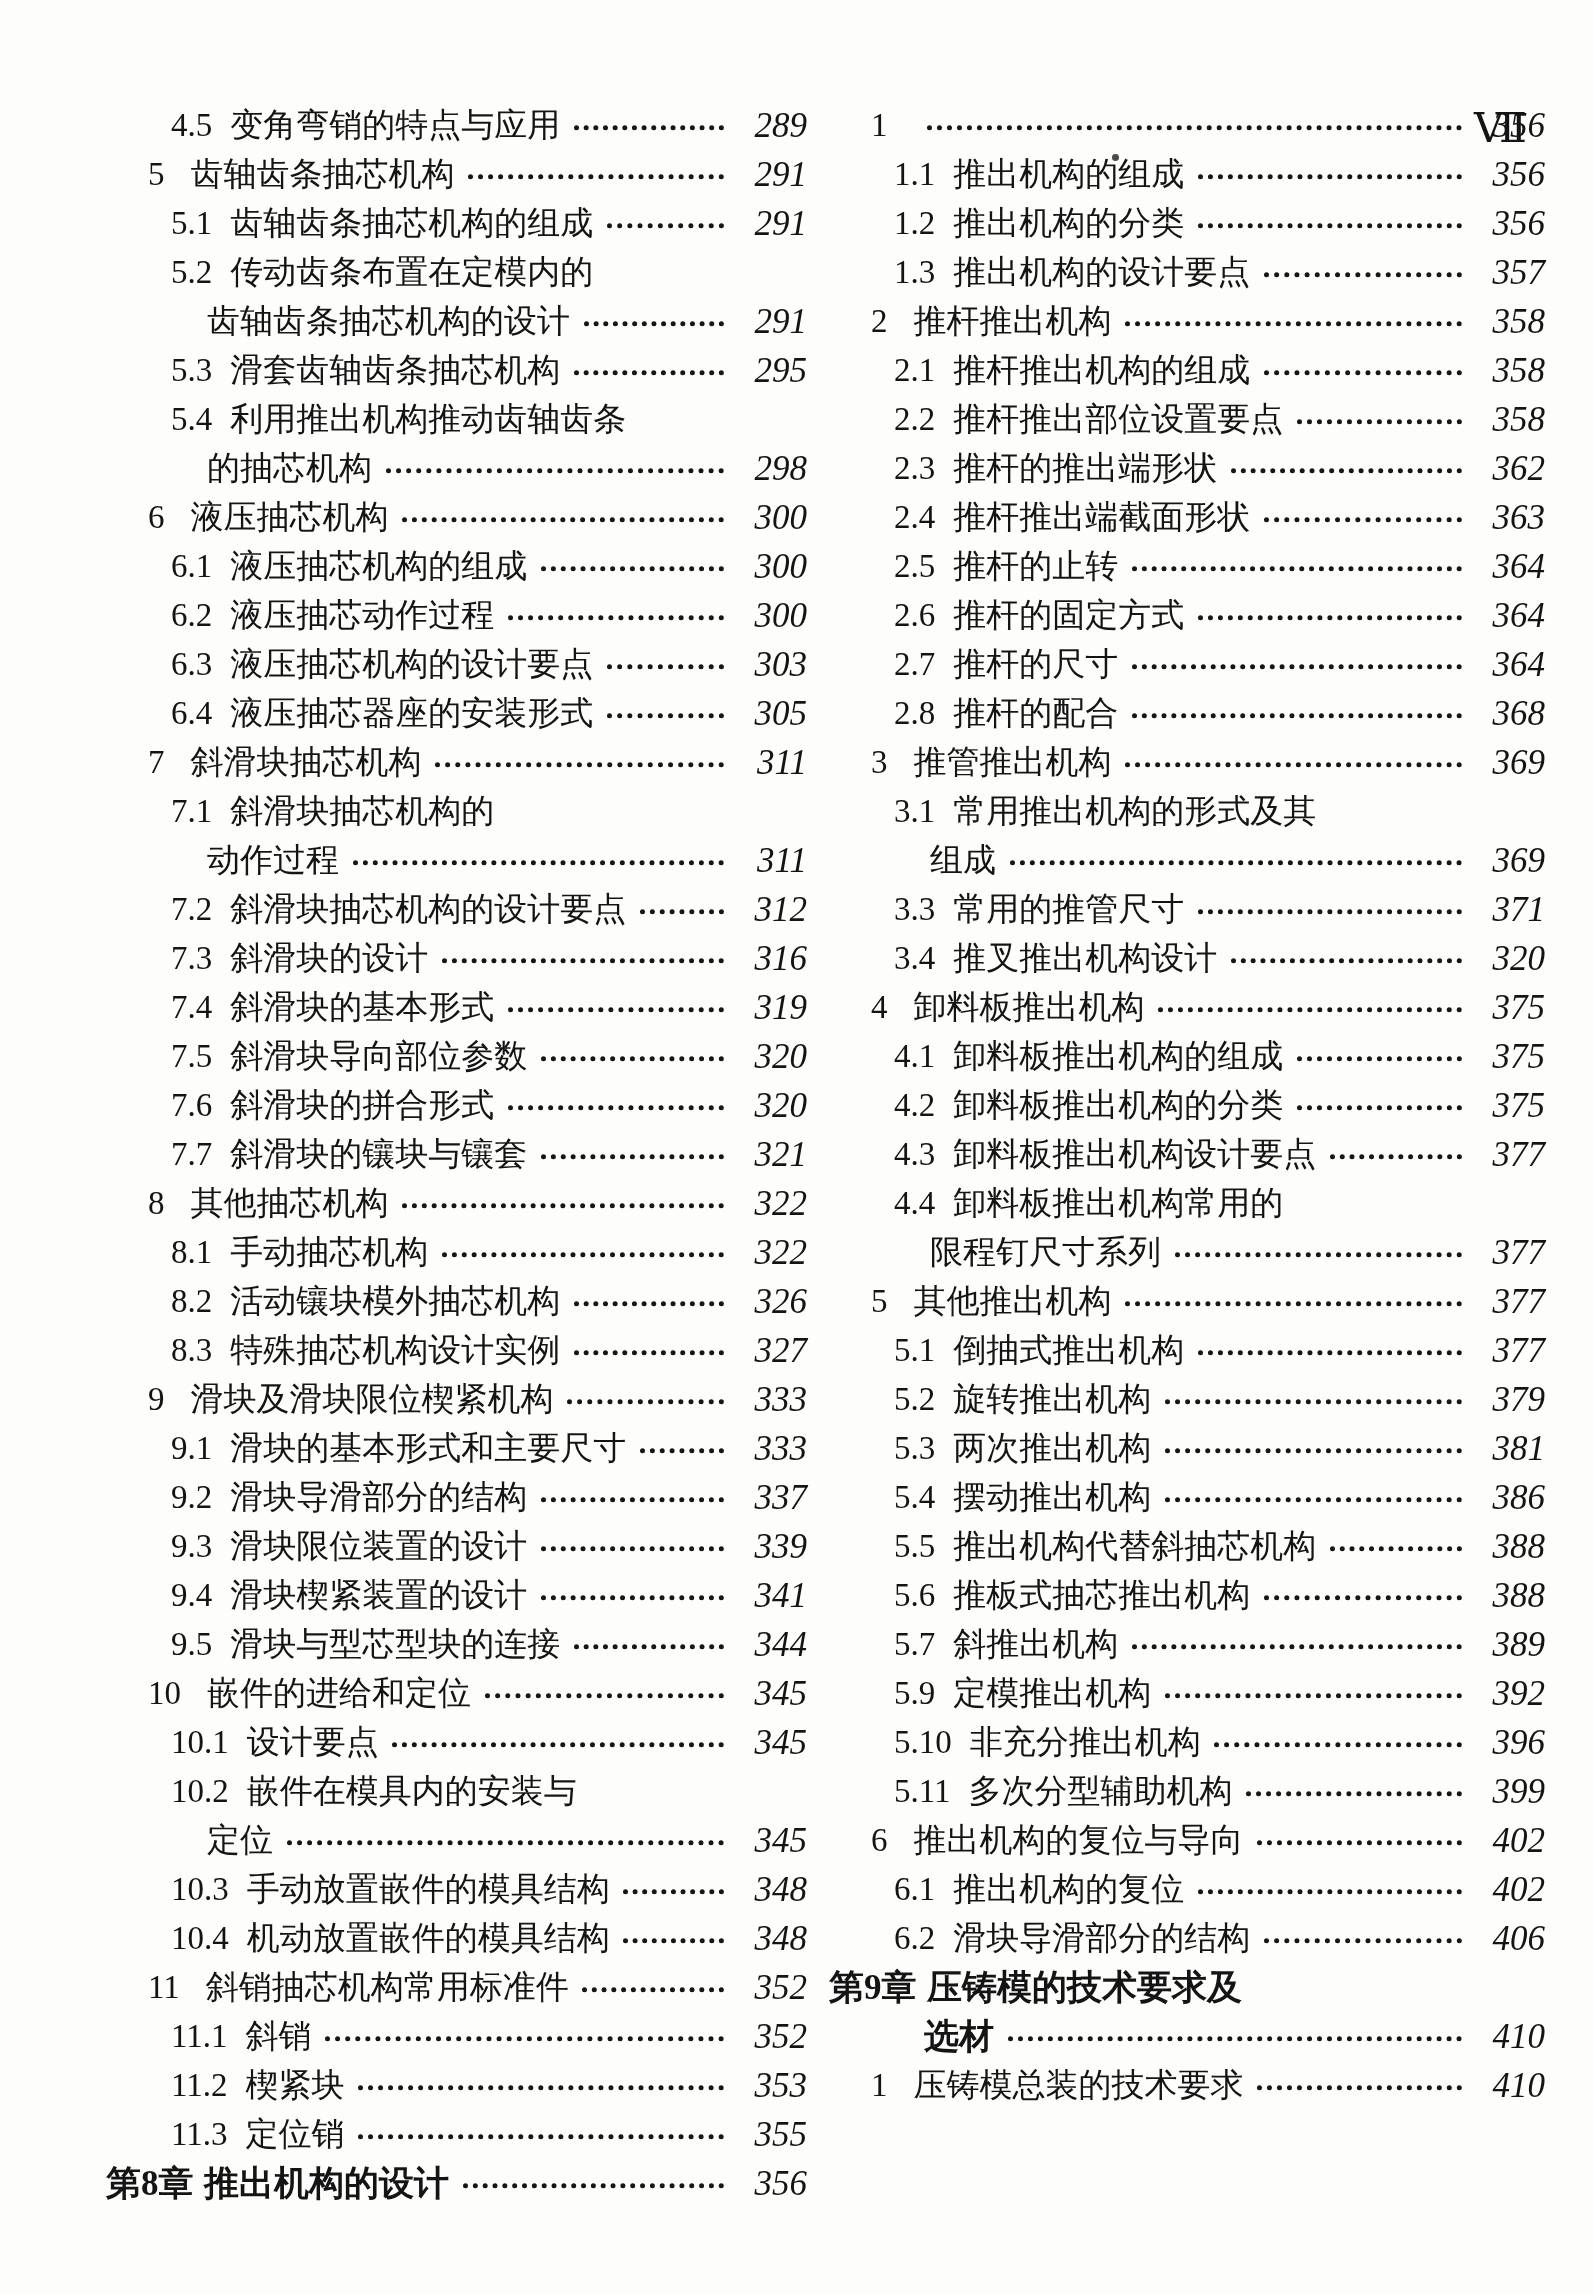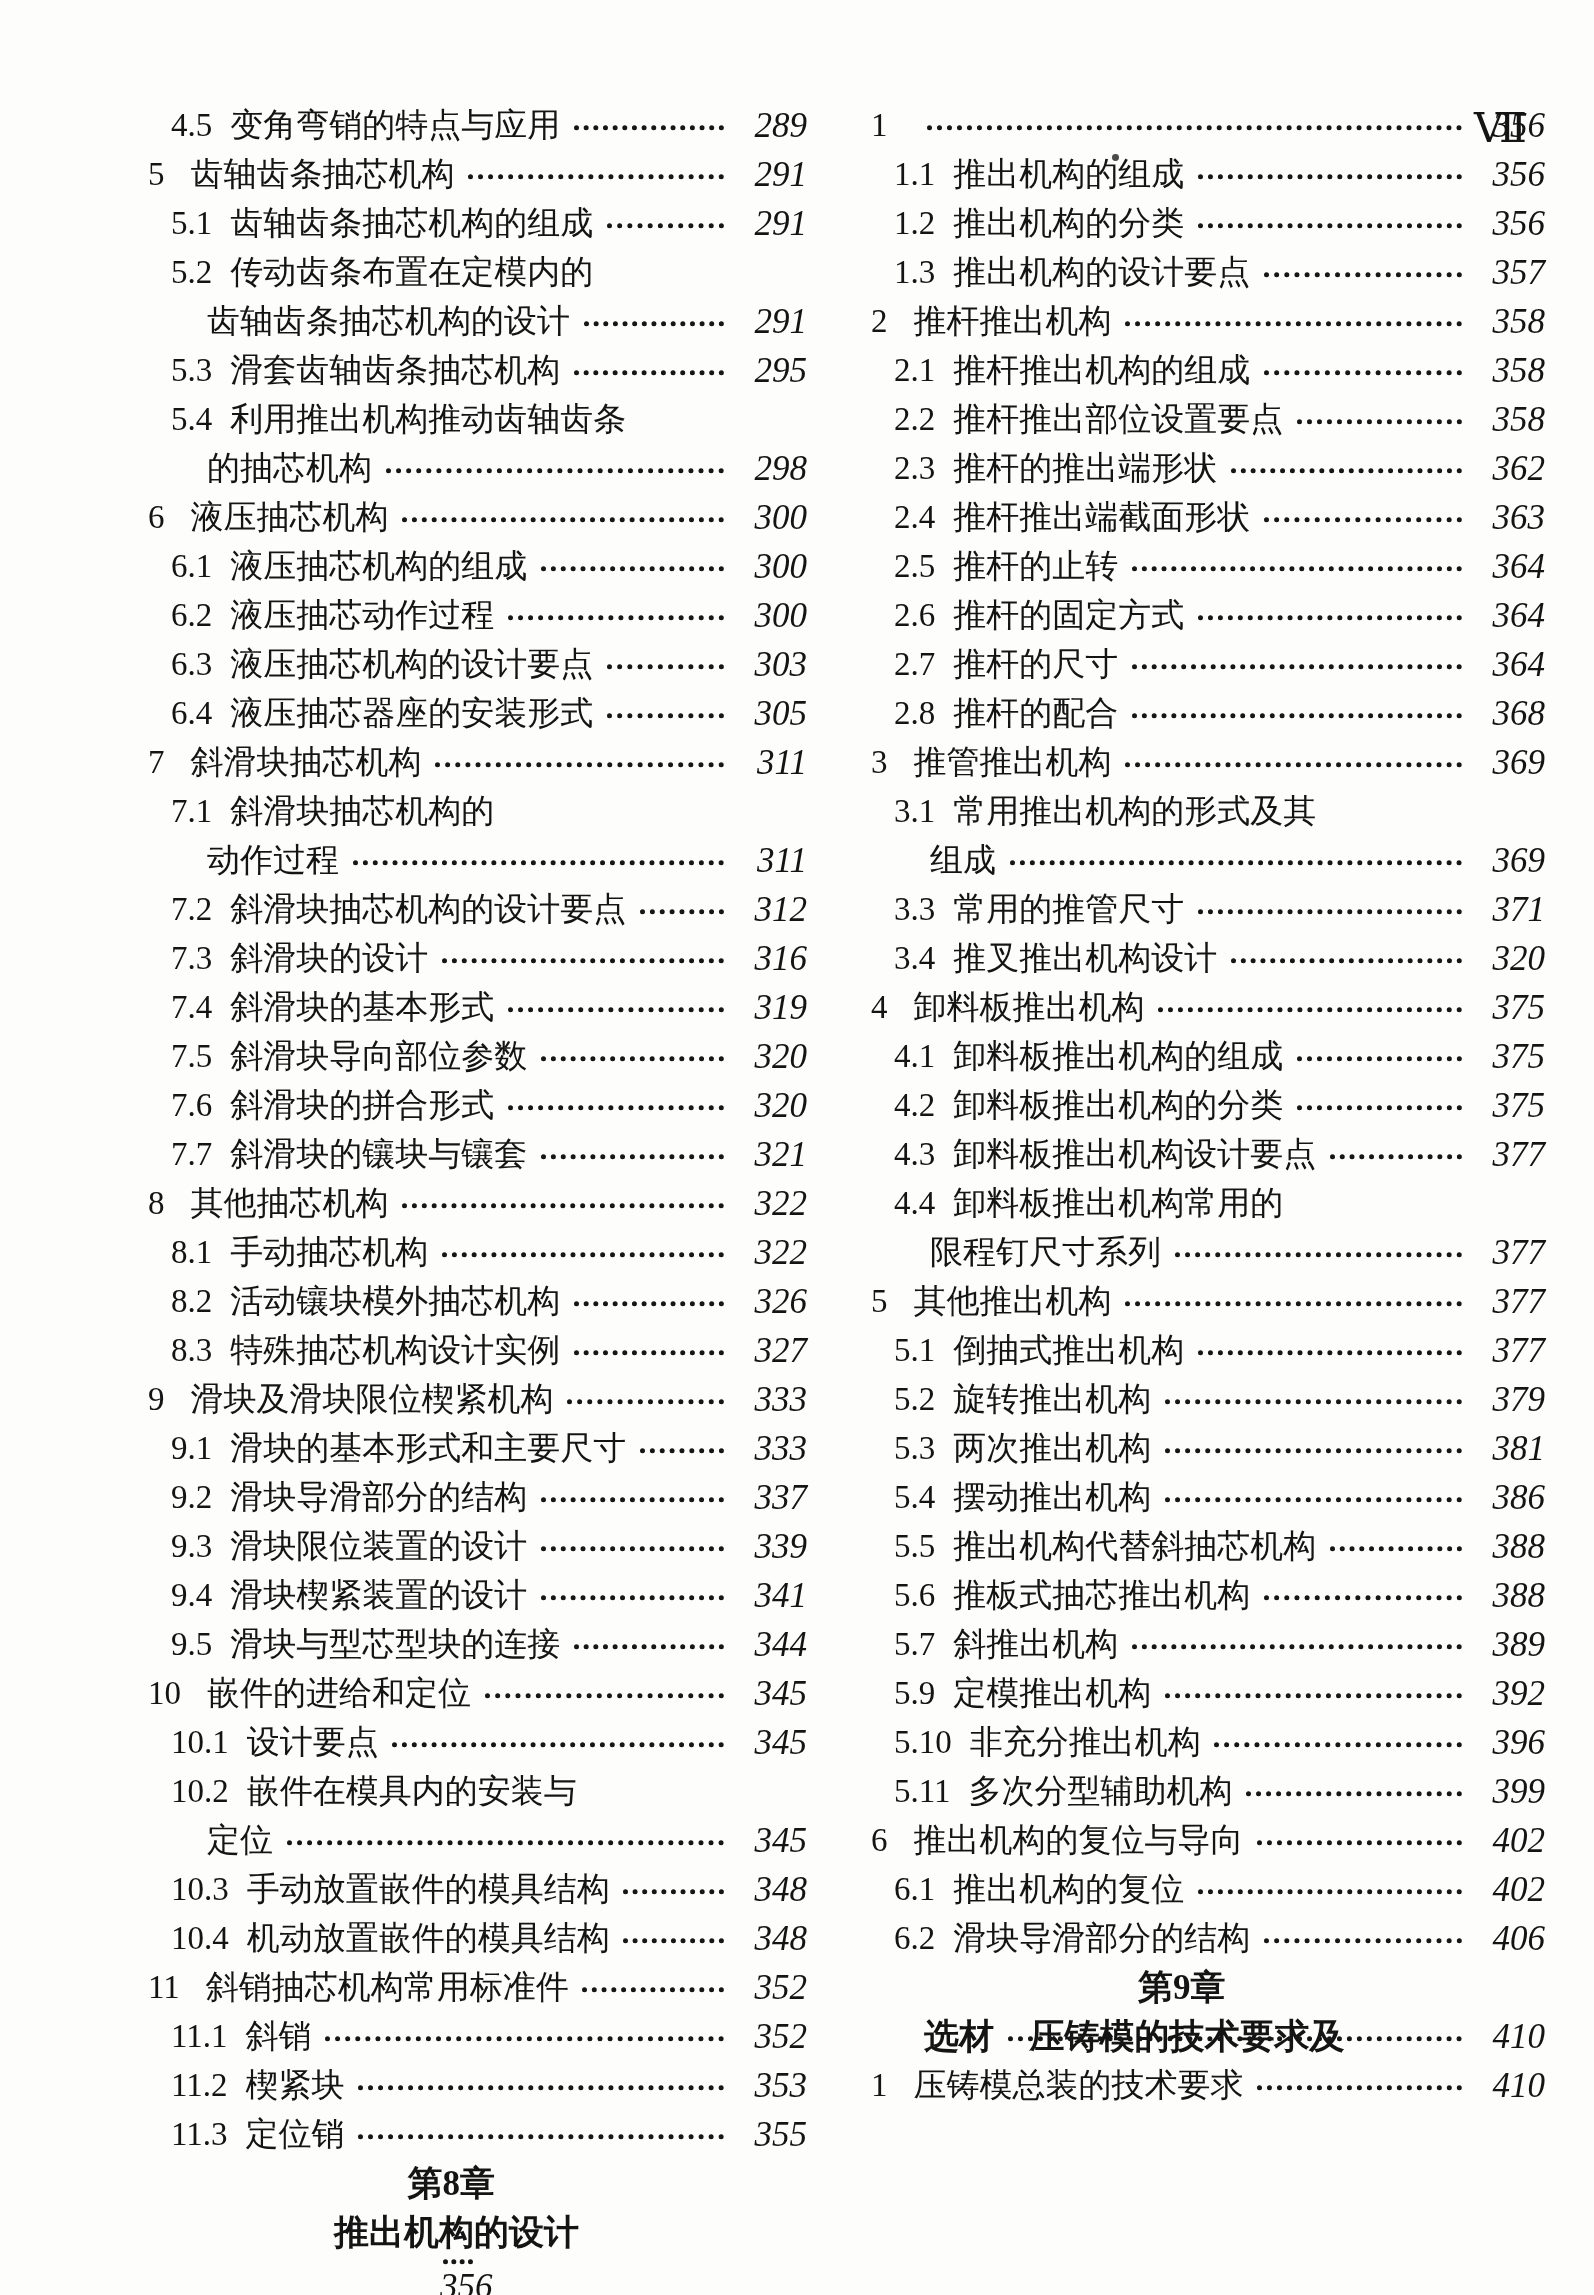--- a/index.html
+++ b/index.html
@@ -21,21 +21,21 @@
   #col-left{left:106px;width:701px;}
   #col-right{left:829px;width:716px;}
   .row{
     display:flex;align-items:center;
     height:49px;
     font-size:33px;line-height:49px;
     white-space:nowrap;
   }
   .lvl1{padding-left:42px;}
   .lvl2{padding-left:65px;}
-  .lvl0{font-weight:700;font-size:35px;flex-direction:column;}
+  .lvl0{font-weight:700;font-size:35px;}
   .cont2{padding-left:101px;}
   .cont0{padding-left:95px;font-weight:700;font-size:35px;justify-content:center;}
   .num{margin-right:26px;}
   .lvl2 .num{margin-right:18px;}
   .lvl0 .num{margin-right:10.6px;}
   .title{}
   .dots{
     flex:1;
     margin:0 10.6px 0 13.6px;
     height:0;

